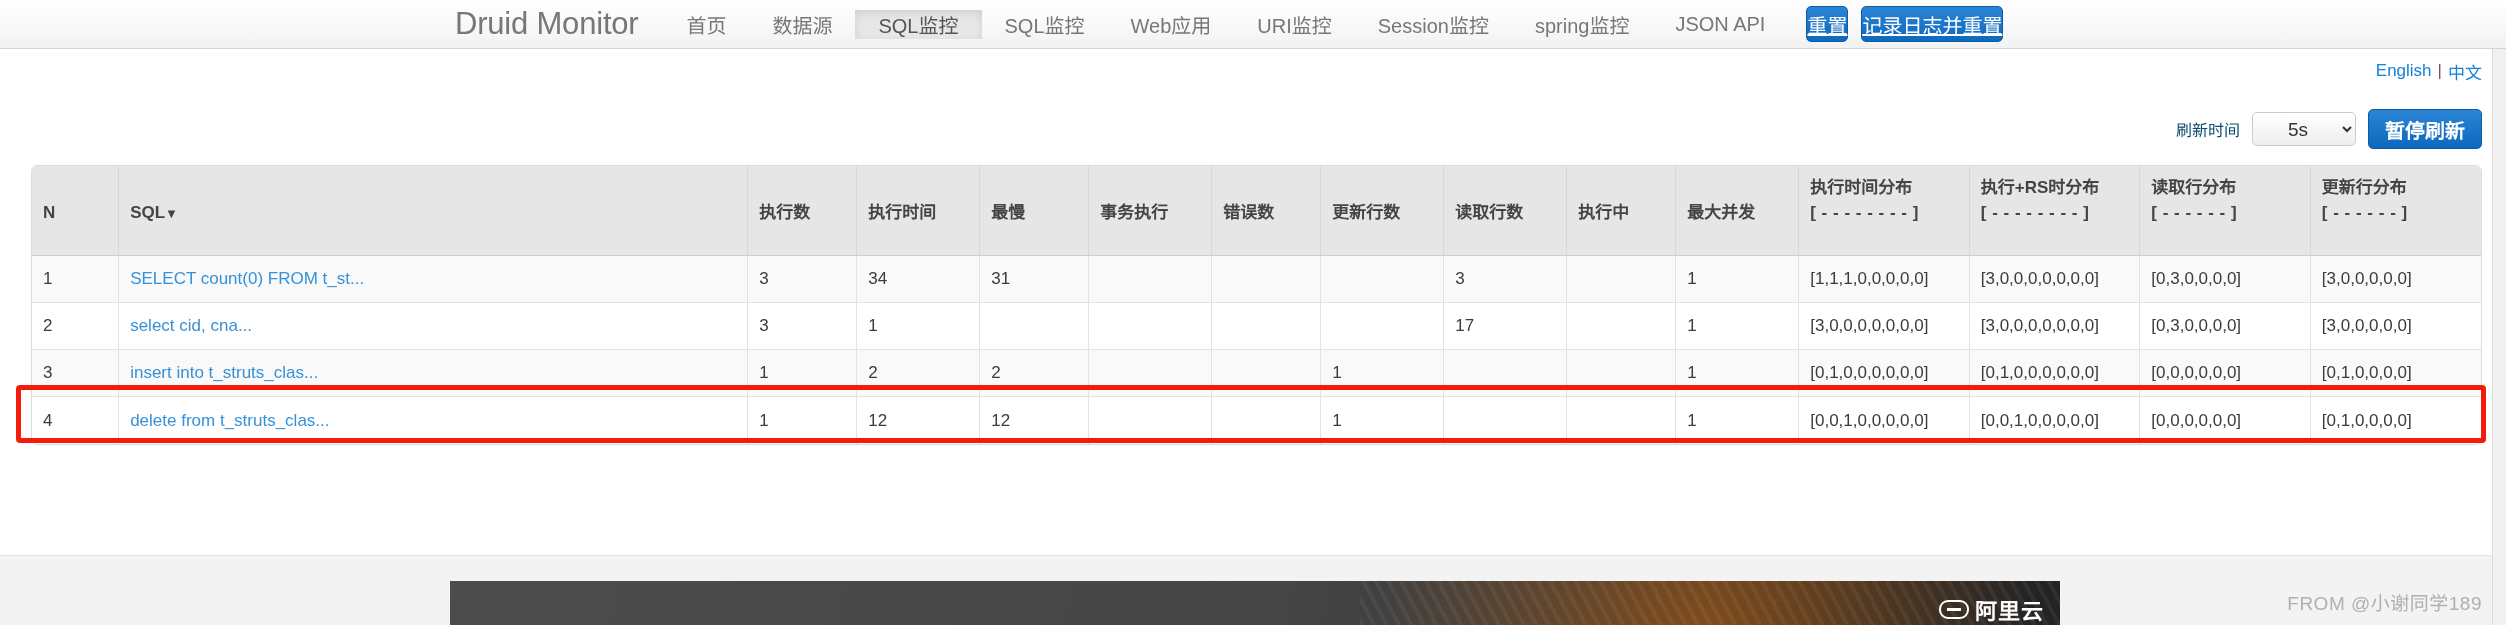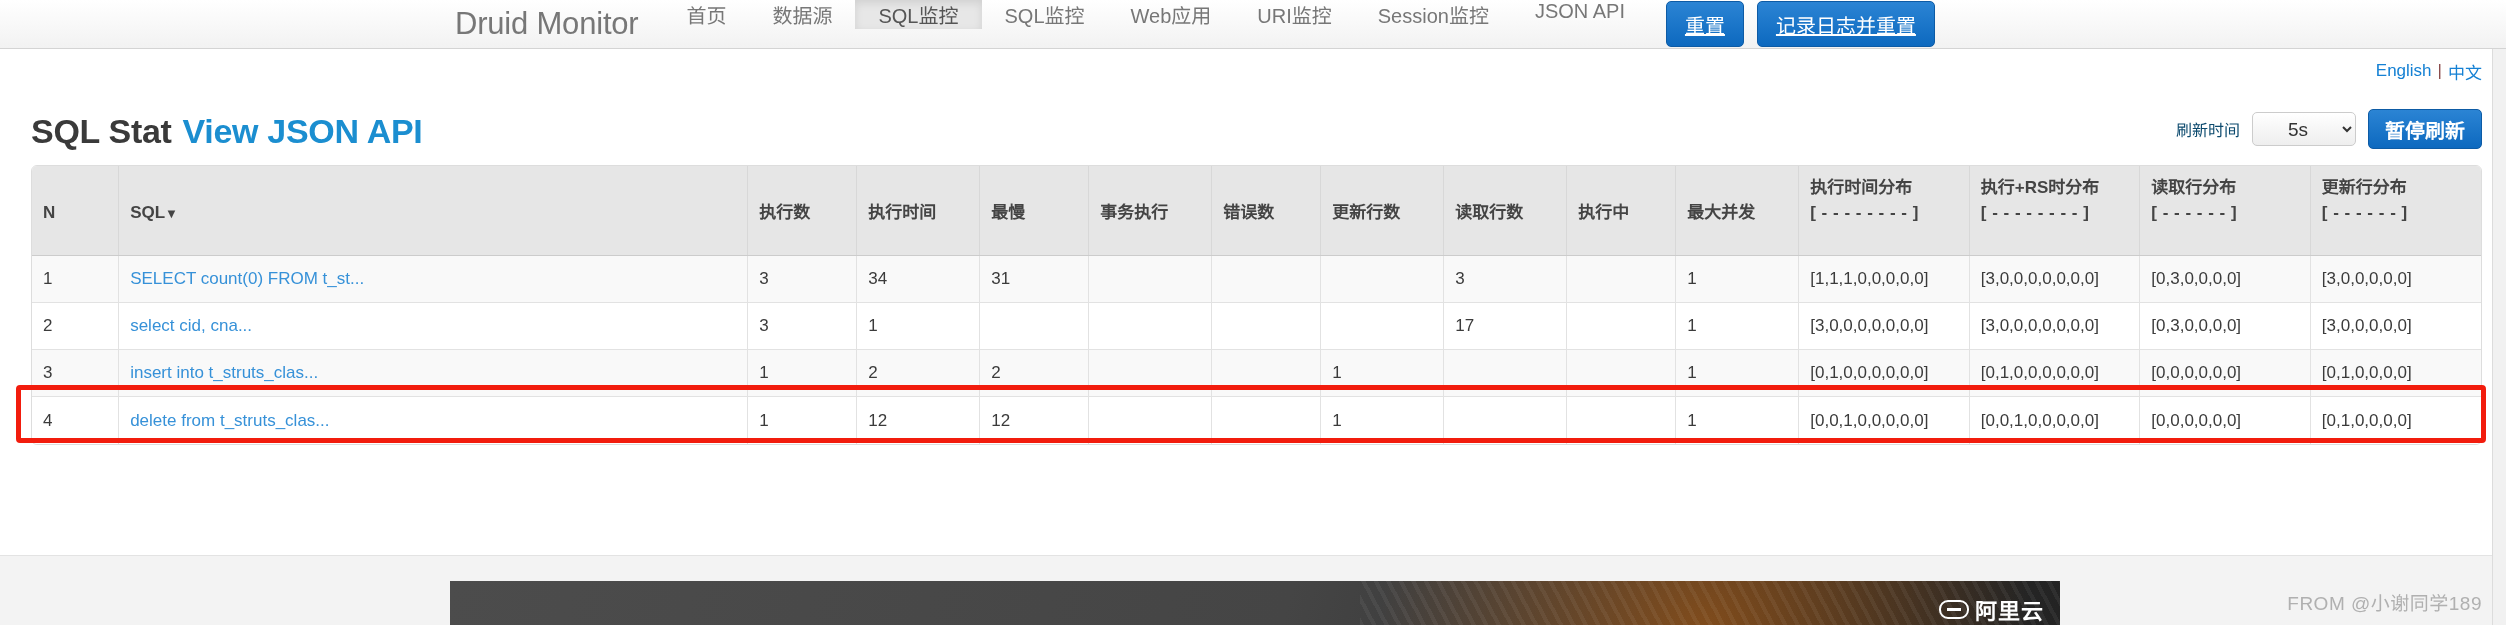--- a/index.html
+++ b/index.html
@@ -24,39 +24,39 @@
     white-space: nowrap;
   }
   .brand {
     display: flex; align-items: center;
     font-size: 31px;
     color: #777777;
     font-weight: 400;
     padding: 0 25px 0 0;
     letter-spacing: -0.2px;
   }
-  .nav-items { display: flex; align-items: flex-start; }
+  .nav-items { display: flex; align-items: center; }
   .nav-item {
     display: flex; align-items: center;
     padding: 0 23px;
     font-size: 20px;
     color: #777777;
     text-decoration: none;
     cursor: pointer;
   }
   .nav-item.active {
     background: #e7e7e7;
     color: #555555;
     box-shadow: inset 0 3px 8px rgba(0,0,0,.10);
   }
   .nav-btn-wrap { display: flex; align-items: center; padding-left: 18px; gap: 13px; }
   .btn-blue {
     display: inline-flex; align-items: center; justify-content: center;
-    height: 46px;
-    padding: 0 18px;
+    height: 36px;
+    padding: 0 0;
     font-size: 20px;
     color: #ffffff;
     text-decoration: underline;
     background: linear-gradient(to bottom, #2b84d4 0%, #0d69bf 100%);
     border: 1px solid #0d5ba5;
     border-radius: 5px;
     cursor: pointer;
     white-space: nowrap;
   }
 
@@ -252,38 +252,36 @@
 <div class="navbar">
   <div class="brand">Druid Monitor</div>
   <div class="nav-items">
       <a class="nav-item">首页</a>
       <a class="nav-item">数据源</a>
       <a class="nav-item active">SQL监控</a>
       <a class="nav-item">SQL监控</a>
       <a class="nav-item">Web应用</a>
       <a class="nav-item">URI监控</a>
       <a class="nav-item">Session监控</a>
+      <a class="nav-item">spring监控</a>
       <a class="nav-item">JSON API</a>
     </div>
   <div class="nav-btn-wrap">
     <div class="btn-blue">重置</div>
     <div class="btn-blue">记录日志并重置</div>
   </div>
 </div>
 
 <div class="langbar">
   <a>English</a>
   <span class="sep">|</span>
   <a>中文</a>
 </div>
 
 <div class="page-head">
-  <div class="page-title">
-    <span>SQL Stat</span><a class="api-link">View JSON API</a>
-  </div>
   <div class="head-right">
     <span class="refresh-label">刷新时间</span>
     <select class="refresh-select"><option>5s</option></select>
     <button class="btn-pause">暂停刷新</button>
   </div>
 </div>
 
 <div class="table-wrap">
   <table class="stat">
     <thead>

